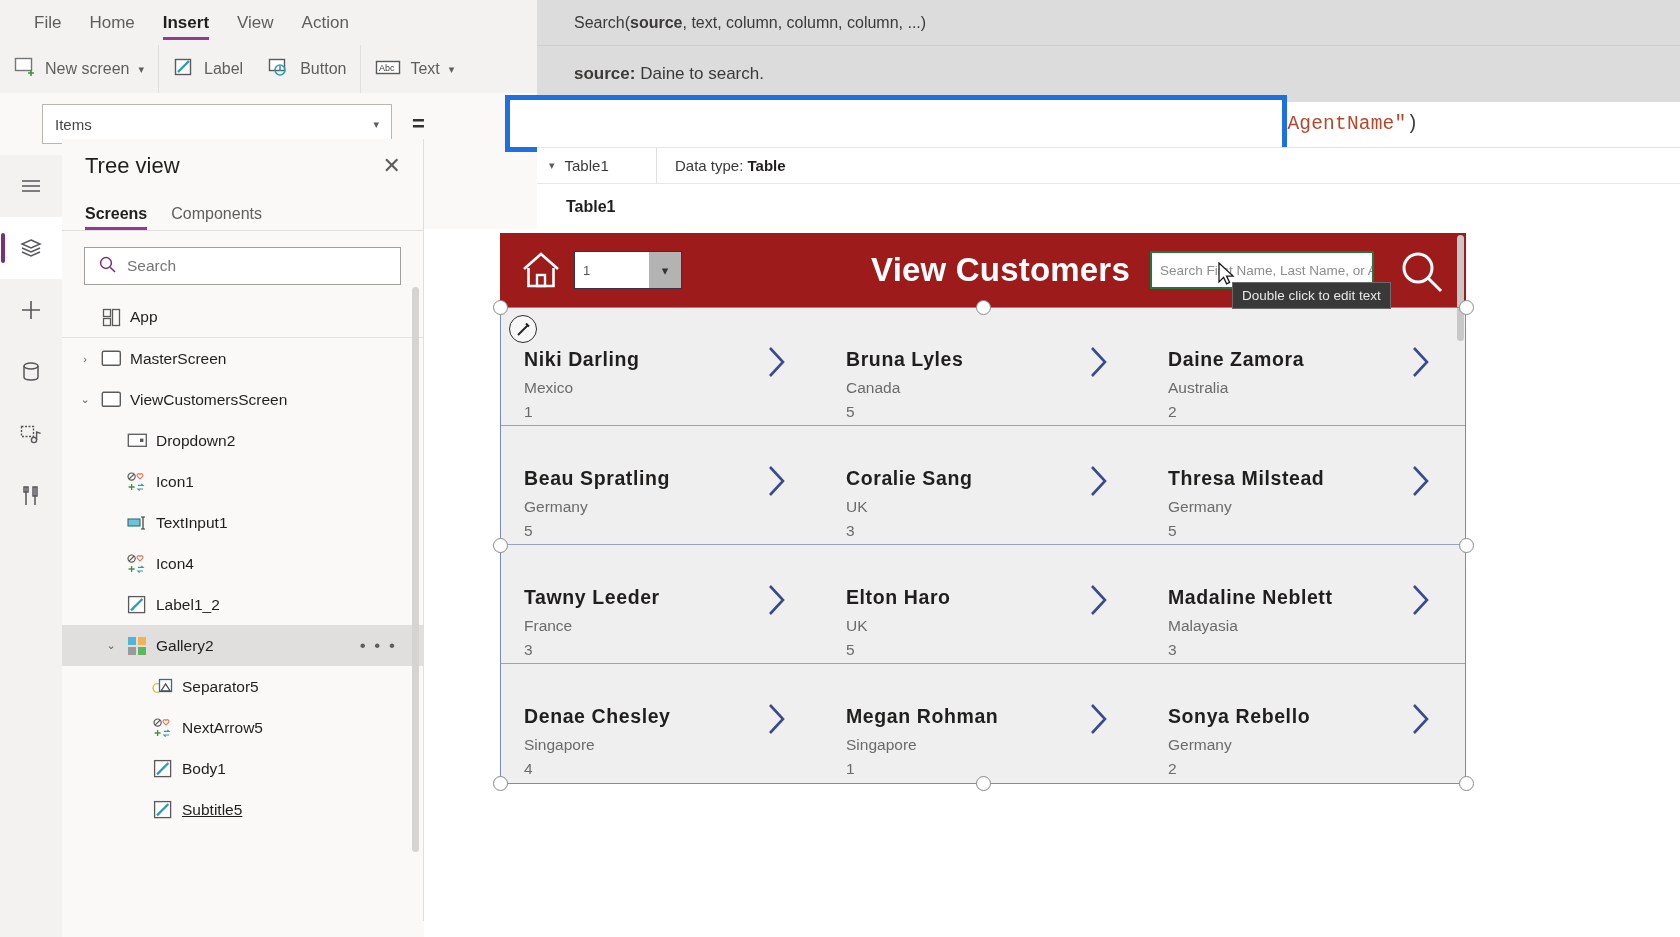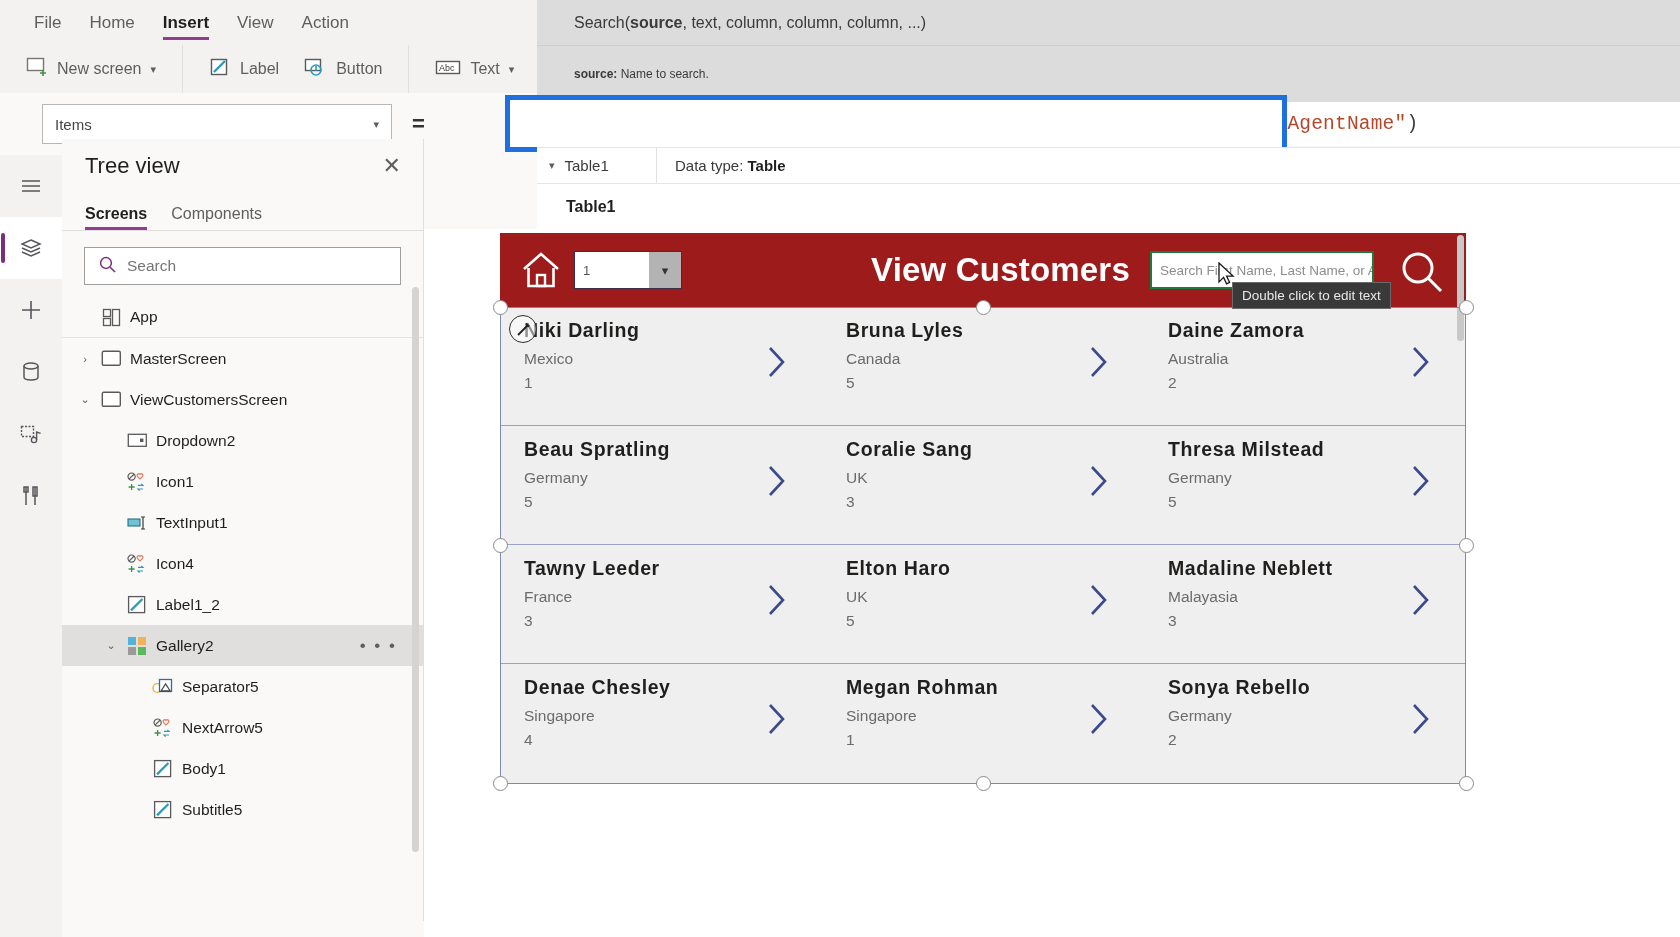--- a/index.html
+++ b/index.html
@@ -25,21 +25,21 @@
   .ribbon-tab.active::after {
     content: ""; position: absolute; left: 0; right: 0; bottom: 5px;
     height: 3px; background: #8f3d8f;
   }
 
   .ribbon-cmd {
     position: absolute; left: 0; top: 45px; width: 537px; height: 48px;
     background: #f3f2f1; display: flex; align-items: center;
   }
   .cmd-group {
-    display: flex; align-items: center; height: 48px; padding: 0 26px; gap: 10px;
+    display: flex; align-items: center; height: 48px; padding: 0 14px; gap: 10px;
     border-right: 1px solid #e1dfdd;
   }
   .cmd-item { display: flex; align-items: center; gap: 9px; cursor: pointer; }
   .cmd-label { font-size: 16px; color: #605e5c; white-space: nowrap; }
   .chev { font-size: 11px; color: #605e5c; }
 
   
   .prop-row {
     position: absolute; left: 0; top: 93px; width: 537px; height: 62px;
     background: #faf9f8; display: flex; align-items: center; padding-left: 42px;
@@ -54,21 +54,21 @@
   
   .fx-sig {
     position: absolute; left: 537px; top: 0; width: 1143px; height: 45px;
     background: #dcdcdc; display: flex; align-items: center; padding-left: 37px;
     font-size: 16px; color: #3b3a39;
   }
   .fx-desc {
     position: absolute; left: 537px; top: 45px; width: 1143px; height: 57px;
     background: #dcdcdc; border-top: 1px solid #cecece;
     display: flex; align-items: center; padding-left: 37px;
-    font-size: 12px; color: #3b3a39;
+    font-size: 17px; color: #3b3a39;
   }
   .fx-bar-wrap {
     position: absolute; left: 505px; top: 95px; width: 782px; height: 57px;
     border: 5px solid #1f6fe0; background: #fff;
   }
   .fx-bar {
     position: absolute; left: 537px; top: 102px; width: 1143px; height: 44px;
     background: #fff; display: flex; align-items: center;
   }
   .fx-icon {
@@ -201,21 +201,21 @@
   .gallery {
     position: absolute; left: 0; top: 74px; width: 966px; height: 477px;
     background: #efefef; overflow: hidden;
   }
   .grow {
     height: 119px; position: relative; border-bottom: 1px solid #9aa3c4;
     display: flex;
   }
   .grow:last-child { border-bottom: none; }
   .gcell { width: 322px; position: relative; padding: 12px 0 0 24px; }
-  .g-name { font-size: 19.5px; font-weight: bold; color: #201f1e; letter-spacing: .6px; }
+  .g-name { font-size: 19.5px; font-weight: bold; color: #201f1e; letter-spacing: .6px; margin-top: 29px; }
   .g-sub  { font-size: 15.5px; color: #6b6b6b; margin-top: 8px; }
   .g-num  { font-size: 15.5px; color: #6b6b6b; margin-top: 6px; }
   .g-arrow {
     position: absolute; right: 34px; top: 38px; color: #3b4a8c;
   }
   .gal-scroll {
     position: absolute; right: 2px; top: 2px; width: 7px; height: 106px;
     background: #c8c8c8; border-radius: 4px;
   }
 
@@ -310,21 +310,21 @@
     <div class="equals">=</div>
   </div>
 
   <div class="fx-sig">
     <span>Search(</span>
       <b>source</b>
       <span>, text, column, column, column, ...)</span>
   </div>
 
   <div class="fx-desc">
-    <b>source:</b>&nbsp;<span>Name to search.</span>
+    <b>source:</b>&nbsp;<span>Daine to search.</span>
   </div>
 
   <div class="fx-bar">
     <div class="fx-icon">
       <span class="fx-glyph">fx</span>
       <span class="chev">▾</span>
     </div>
     <div class="formula" id="formula-host"><span class="tok-fn">Search</span><span class="tok-punc">(</span><span class="tok-tbl">Table1</span><span class="tok-punc">, </span><span class="tok-ctrl">TextInput1</span><span class="tok-prop">.Text</span><span class="tok-punc">, </span><span class="tok-str">"FirstName"</span><span class="tok-punc">, </span><span class="tok-str">"LastName"</span><span class="tok-punc">, </span><span class="tok-str">"AgentName"</span><span class="tok-punc">)</span></div>
   </div>
   <div class="fx-bar-wrap"></div>
@@ -526,21 +526,21 @@
         <div class="tree-row" style="padding-left: 64px;">
           <span class="tw-caret"></span>
           <span class="tw-icon">
             <svg width="20" height="20" viewBox="0 0 20 20">
               <rect x="1.6" y="1.6" width="16" height="16" fill="#fff" stroke="#5a5a5a" stroke-width="1.3"></rect>
               <path d="M4 15.4L15.4 4" stroke="#2e9bb5" stroke-width="2.3"></path>
             </svg>
           </span>
           <span class="tw-label">Body1</span>
         </div>
-        <div class="tree-row" style="padding-left: 64px;">
+        <div class="tree-row" style="padding-left: 64px; text-decoration: underline;">
           <span class="tw-caret"></span>
           <span class="tw-icon">
             <svg width="20" height="20" viewBox="0 0 20 20">
               <rect x="1.6" y="1.6" width="16" height="16" fill="#fff" stroke="#5a5a5a" stroke-width="1.3"></rect>
               <path d="M4 15.4L15.4 4" stroke="#2e9bb5" stroke-width="2.3"></path>
             </svg>
           </span>
           <span class="tw-label">Subtitle5</span>
         </div>
       </div>

